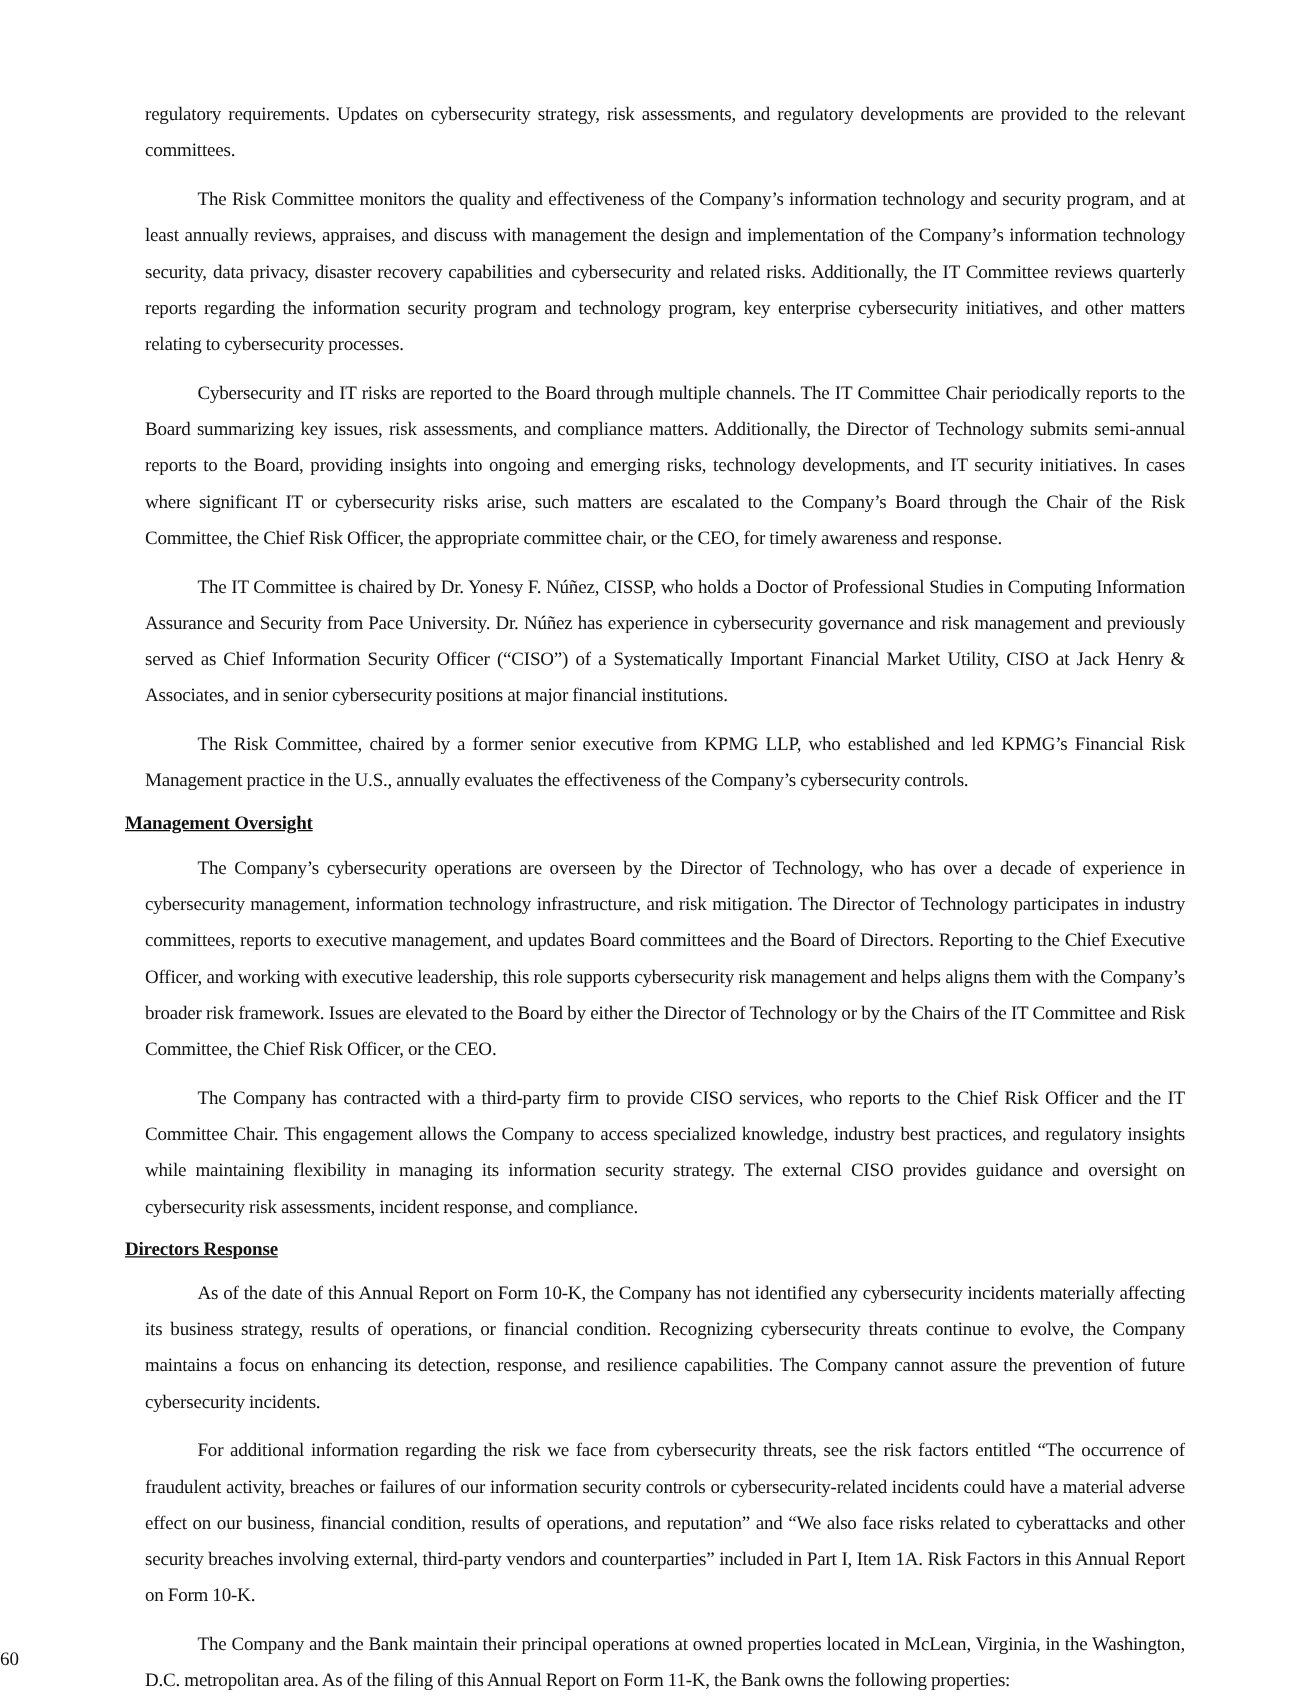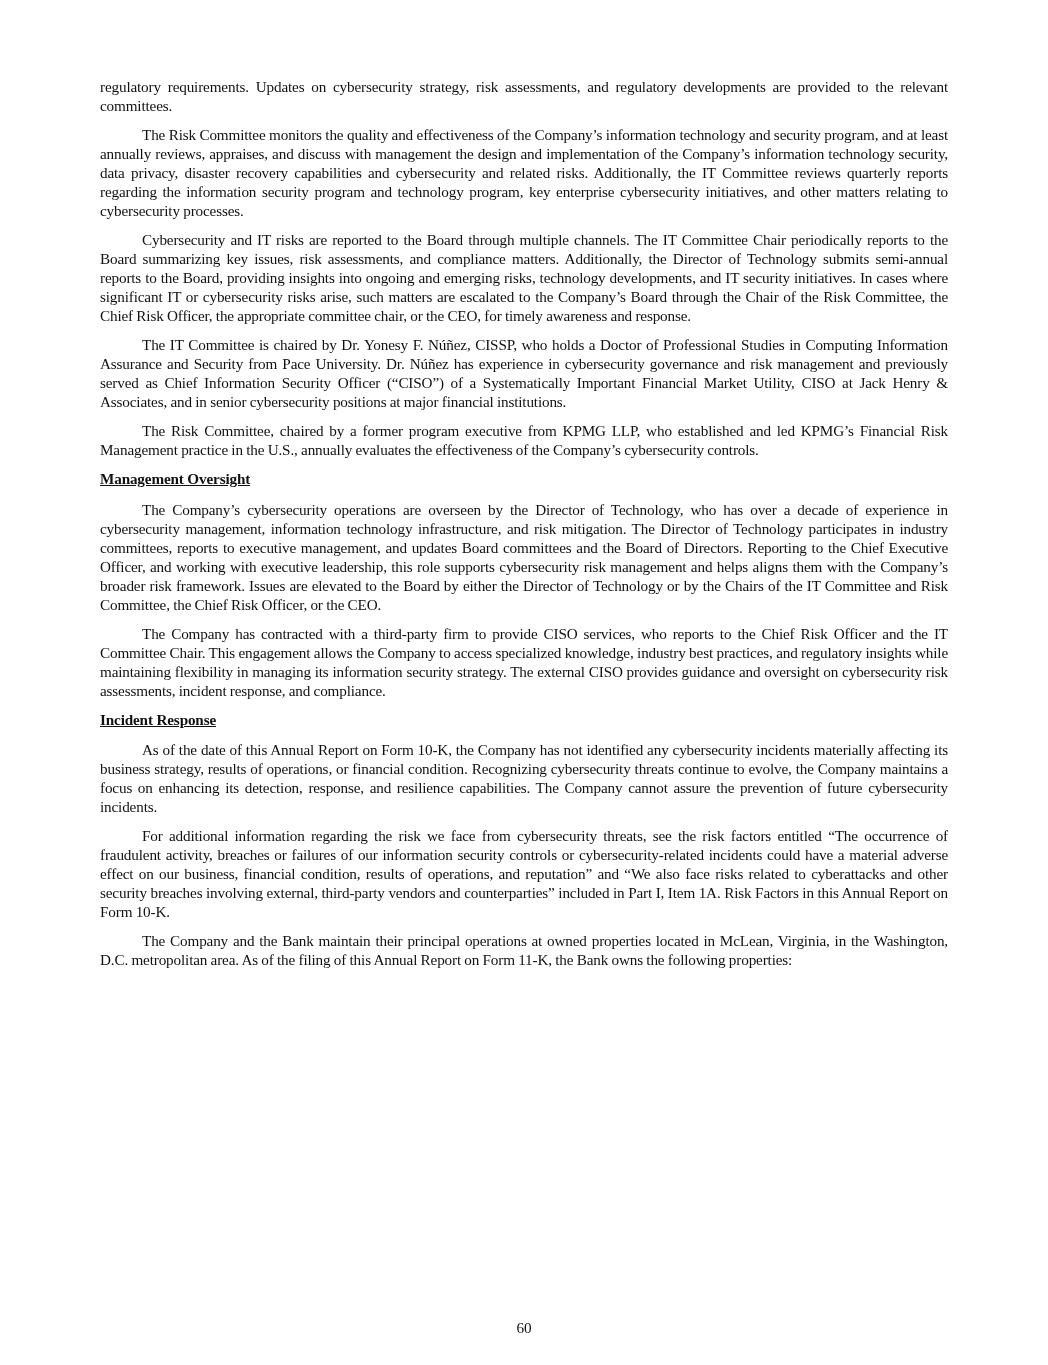--- a/index.html
+++ b/index.html
@@ -15,23 +15,23 @@
       font-family: "Liberation Serif", "DejaVu Serif", serif;
       color: #111111;
     }
     .page {
       position: absolute;
       left: 100px;
       top: 77px;
       width: 848px;
     }
     p.para {
-      margin: 0 0 10px 0;
+      margin: 0 0 10px 16px;
       font-size: 15.2px;
-      line-height: 19px;
+      line-height: 29px;
       text-align: justify;
       text-indent: 0;
       letter-spacing: -0.15px;
       word-spacing: -0.3px;
     }
     p.para.indent {
       text-indent: 42px;
       font-family: Liberation Serif, serif;
     }
     h3.heading {
@@ -40,36 +40,35 @@
       line-height: 20.6px;
       font-weight: bold;
       letter-spacing: -0.15px;
       text-decoration: underline;
     }
     .page-number {
       position: absolute;
       top: 1318px;
       left: 0;
       width: 1048px;
-      text-align: center;
       font-size: 15.2px;
       line-height: 20px;
     }
   </style>
 </head>
 <body>
 
 <div class="page">
   <p class="para">regulatory requirements. Updates on cybersecurity strategy, risk assessments, and regulatory developments are provided to the relevant committees.</p>
   <p class="para indent">The Risk Committee monitors the quality and effectiveness of the Company’s information technology and security program, and at least annually reviews, appraises, and discuss with management the design and implementation of the Company’s information technology security, data privacy, disaster recovery capabilities and cybersecurity and related risks. Additionally, the IT Committee reviews quarterly reports regarding the information security program and technology program, key enterprise cybersecurity initiatives, and other matters relating to cybersecurity processes.</p>
   <p class="para indent">Cybersecurity and IT risks are reported to the Board through multiple channels. The IT Committee Chair periodically reports to the Board summarizing key issues, risk assessments, and compliance matters. Additionally, the Director of Technology submits semi-annual reports to the Board, providing insights into ongoing and emerging risks, technology developments, and IT security initiatives. In cases where significant IT or cybersecurity risks arise, such matters are escalated to the Company’s Board through the Chair of the Risk Committee, the Chief Risk Officer, the appropriate committee chair, or the CEO, for timely awareness and response.</p>
   <p class="para indent">The IT Committee is chaired by Dr. Yonesy F. Núñez, CISSP, who holds a Doctor of Professional Studies in Computing Information Assurance and Security from Pace University. Dr. Núñez has experience in cybersecurity governance and risk management and previously served as Chief Information Security Officer (“CISO”) of a Systematically Important Financial Market Utility, CISO at Jack Henry &amp; Associates, and in senior cybersecurity positions at major financial institutions.</p>
-  <p class="para indent">The Risk Committee, chaired by a former program executive from KPMG LLP, who established and led KPMG’s Financial Risk Management practice in the U.S., annually evaluates the effectiveness of the Company’s cybersecurity controls.</p>
+  <p class="para indent">The Risk Committee, chaired by a former senior executive from KPMG LLP, who established and led KPMG’s Financial Risk Management practice in the U.S., annually evaluates the effectiveness of the Company’s cybersecurity controls.</p>
   <h3 class="heading">Management Oversight</h3>
   <p class="para indent">The Company’s cybersecurity operations are overseen by the Director of Technology, who has over a decade of experience in cybersecurity management, information technology infrastructure, and risk mitigation. The Director of Technology participates in industry committees, reports to executive management, and updates Board committees and the Board of Directors.  Reporting to the Chief Executive Officer, and working with executive leadership, this role supports cybersecurity risk management and helps aligns them with the Company’s broader risk framework. Issues are elevated to the Board by either the Director of Technology or by the Chairs of the IT Committee and Risk Committee, the Chief Risk Officer, or the CEO.</p>
   <p class="para indent">The Company has contracted with a third-party firm to provide CISO services, who reports to the Chief Risk Officer and the IT Committee Chair. This engagement allows the Company to access specialized knowledge, industry best practices, and regulatory insights while maintaining flexibility in managing its information security strategy. The external CISO provides guidance and oversight on cybersecurity risk assessments, incident response, and compliance.</p>
-  <h3 class="heading">Incident Response</h3>
+  <h3 class="heading">Directors Response</h3>
   <p class="para indent">As of the date of this Annual Report on Form 10-K, the Company has not identified any cybersecurity incidents materially affecting its business strategy, results of operations, or financial condition. Recognizing cybersecurity threats continue to evolve, the Company maintains a focus on enhancing its detection, response, and resilience capabilities. The Company cannot assure the prevention of future cybersecurity incidents.</p>
   <p class="para indent">For additional information regarding the risk we face from cybersecurity threats, see the risk factors entitled “The occurrence of fraudulent activity, breaches or failures of our information security controls or cybersecurity-related incidents could have a material adverse effect on our business, financial condition, results of operations, and reputation” and “We also face risks related to cyberattacks and other security breaches involving external, third-party vendors and counterparties” included in Part I, Item 1A. Risk Factors in this Annual Report on Form 10-K.</p>
   <p class="para indent">The Company and the Bank maintain their principal operations at owned properties located in McLean, Virginia, in the Washington, D.C. metropolitan area. As of the filing of this Annual Report on Form 11-K, the Bank owns the following properties:</p>
 </div>
 
 <div class="page-number">60</div>
 
 </body></html>

